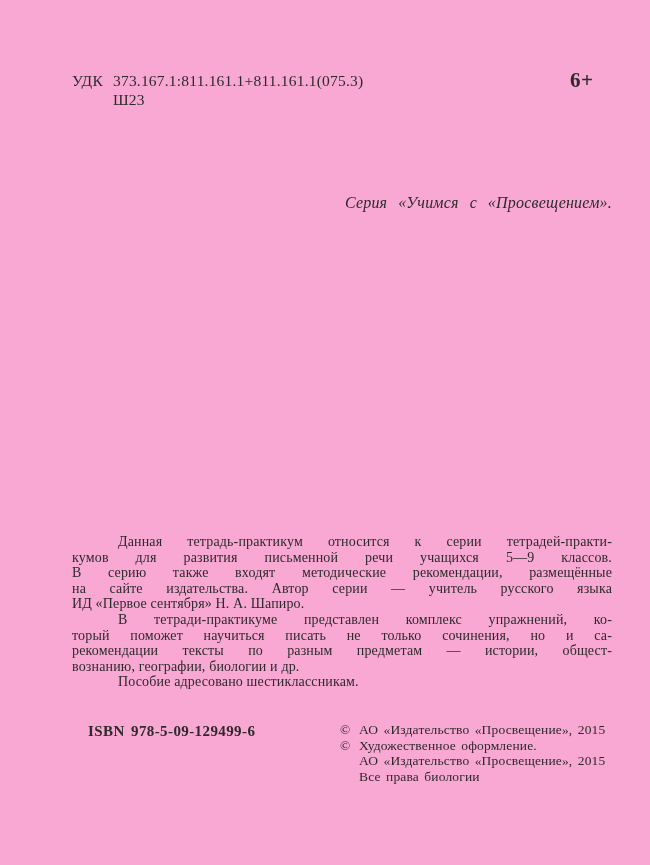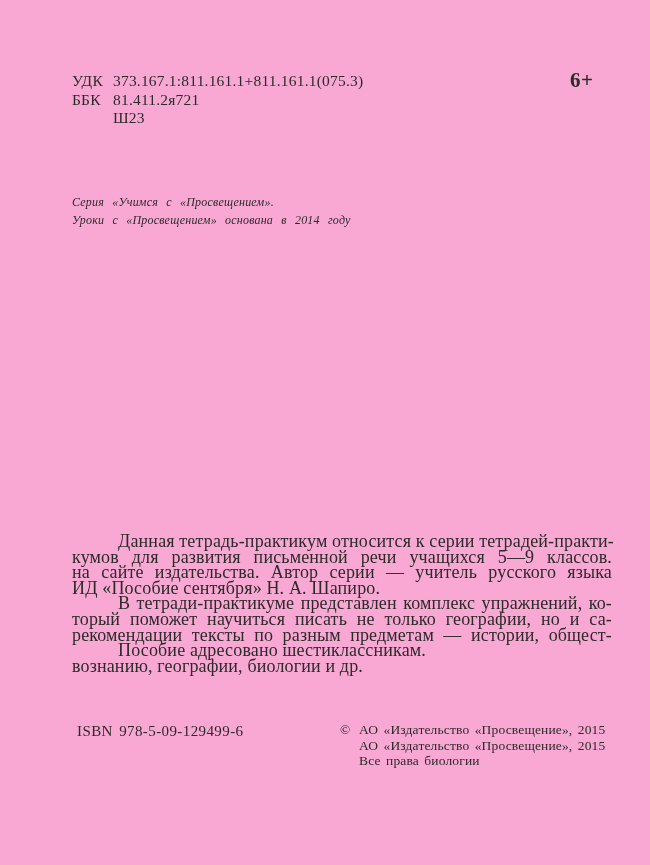--- a/index.html
+++ b/index.html
@@ -28,85 +28,85 @@
 
   
   .age-badge{
     position:absolute;left:570px;top:68px;
     font-size:21px;font-weight:bold;letter-spacing:0.5px;
   }
 
   
   .series{
     position:absolute;left:72px;top:194px;width:540px;
-    text-align:left;font-style:italic;
-    font-size:12px;line-height:17.5px;
+    text-align:right;font-style:italic;
+    font-size:16px;line-height:17.5px;
     word-spacing:0.42em;letter-spacing:0.2px;
     white-space:nowrap;
   }
 
   
   .annotation{
     position:absolute;left:72px;top:534px;width:540px;
-    font-size:18px;line-height:15.6px;
+    font-size:14px;line-height:15.6px;
     letter-spacing:0.15px;
   }
   .bline{
     text-align:justify;
     text-align-last:justify;
     white-space:nowrap;
   }
   .bline.last{text-align-last:left;white-space:normal;}
   .bline.first{text-indent:46px;}
 
   
   .isbn{
-    position:absolute;left:77px;top:723px;
-    font-size:15px;font-weight:normal;letter-spacing:0.4px;
+    position:absolute;left:88px;top:723px;
+    font-size:15px;font-weight:bold;letter-spacing:0.4px;
     word-spacing:0.15em;white-space:nowrap;
   }
   .copyright{
     position:absolute;left:340px;top:722px;width:290px;
     font-size:13.5px;line-height:15.6px;
     letter-spacing:0.15px;word-spacing:0.14em;
   }
   .crow{white-space:nowrap;}
   .csym{display:inline-block;width:19px;}
 </style>
 </head>
 <body>
 
 <div class="page">
 
   <div class="imprint">
       <div class="imprint-row"><span class="imprint-label">УДК</span><span class="imprint-value">373.167.1:811.161.1+811.161.1(075.3)</span></div>
-      <div class="imprint-row"><span class="imprint-label">ББК</span><span class="imprint-value">81.411.2я721</span></div>
       <div class="imprint-row"><span class="imprint-label"></span><span class="imprint-value">Ш23</span></div>
     </div>
 
   <div class="age-badge">6+</div>
 
   <div class="series">
       <div class="series-line">Серия «Учимся с «Просвещением».</div>
-      <div class="series-line">Уроки с «Просвещением» основана в 2014 году</div>
     </div>
 
   <div class="annotation">
       <div class="bline first">Данная тетрадь-практикум относится к серии тетрадей-практи-</div>
       <div class="bline">кумов для развития письменной речи учащихся 5—9 классов.</div>
+      <div class="bline">В серию также входят методические рекомендации, размещённые</div>
       <div class="bline">на сайте издательства. Автор серии — учитель русского языка</div>
-      <div class="bline last">ИД «Пособие сентября» Н. А. Шапиро.</div>
+      <div class="bline last">ИД «Первое сентября» Н. А. Шапиро.</div>
       <div class="bline first">В тетради-практикуме представлен комплекс упражнений, ко-</div>
-      <div class="bline">торый поможет научиться писать не только географии, но и са-</div>
+      <div class="bline">торый поможет научиться писать не только сочинения, но и са-</div>
       <div class="bline">рекомендации тексты по разным предметам — истории, общест-</div>
+      <div class="bline last">вознанию, географии, биологии и др.</div>
       <div class="bline first last">Пособие адресовано шестиклассникам.</div>
-      <div class="bline last">вознанию, географии, биологии и др.</div>
     </div>
 
   <div class="isbn">ISBN 978-5-09-129499-6</div>
 
   <div class="copyright">
       <div class="crow"><span class="csym">©</span><span class="ctext">АО «Издательство «Просвещение», 2015</span></div>
+      <div class="crow"><span class="csym">©</span><span class="ctext">Художественное оформление.</span></div>
       <div class="crow"><span class="csym"></span><span class="ctext">АО «Издательство «Просвещение», 2015</span></div>
       <div class="crow"><span class="csym"></span><span class="ctext">Все права биологии</span></div>
     </div>
 
 </div>
 
 </body></html>

